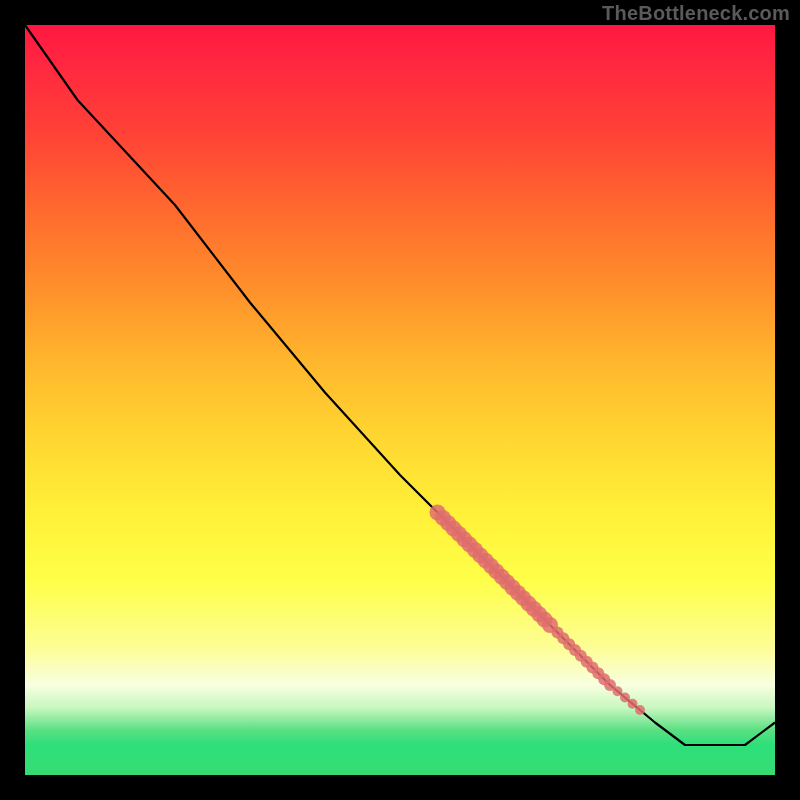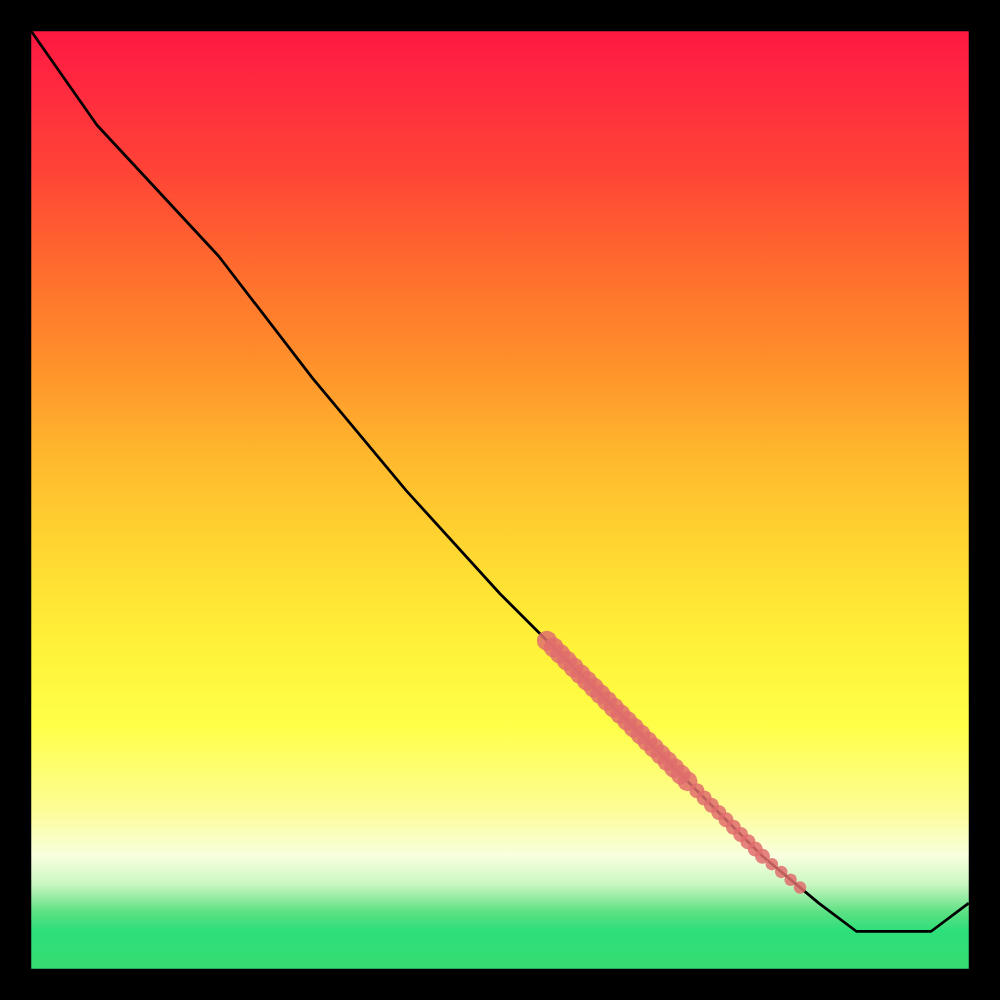--- a/index.html
+++ b/index.html
@@ -48,20 +48,21 @@
     position: absolute;
     left: 0; top: 0;
     width: 800px; height: 800px;
     pointer-events: none;
   }
 </style>
 </head>
 <body>
 
 <div class="stage">
+  <div class="watermark">TheBottleneck.com</div>
   <div class="plot"></div>
   <svg class="overlay" viewBox="0 0 800 800">
     <g id="curve-layer">
         <path d="M25.0 25.0 L77.5 100.0 L175.0 205.0 L250.0 302.5 L325.0 392.5 L400.0 475.0 L460.0 535.0 L520.0 595.0 L565.0 640.0 L610.0 685.0 L655.0 722.5 L685.0 745.0 L745.0 745.0 L775.0 722.5" fill="none" stroke="#000000" stroke-width="2.2" stroke-linejoin="round"></path>
       </g>
     <g id="highlight-layer">
         <circle cx="437.5" cy="512.5" r="8" fill="#e06d6d" fill-opacity="0.85"></circle>
         <circle cx="442.9" cy="517.9" r="8" fill="#e06d6d" fill-opacity="0.85"></circle>
         <circle cx="448.2" cy="523.2" r="8" fill="#e06d6d" fill-opacity="0.85"></circle>
         <circle cx="453.6" cy="528.6" r="8" fill="#e06d6d" fill-opacity="0.85"></circle>

